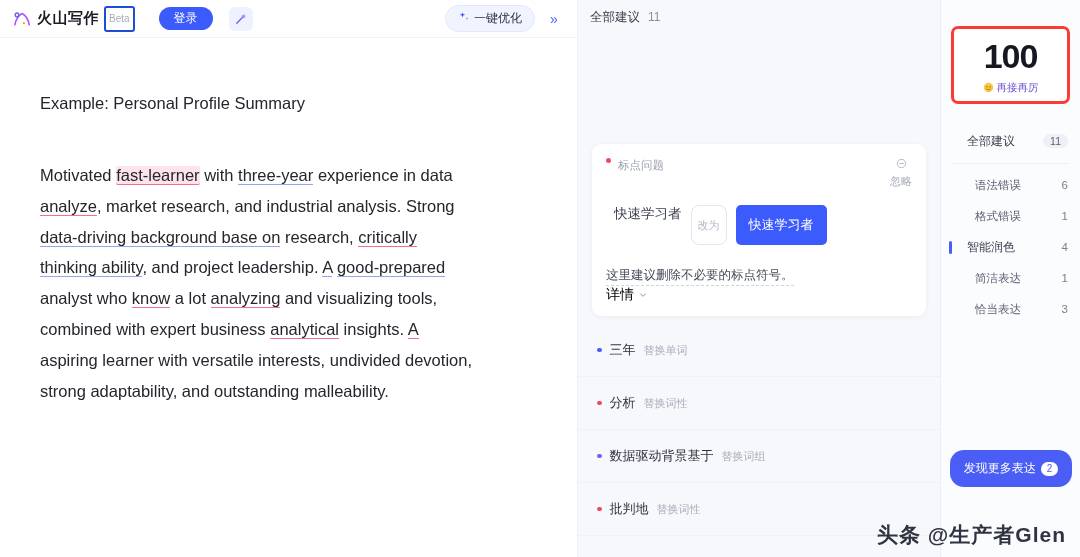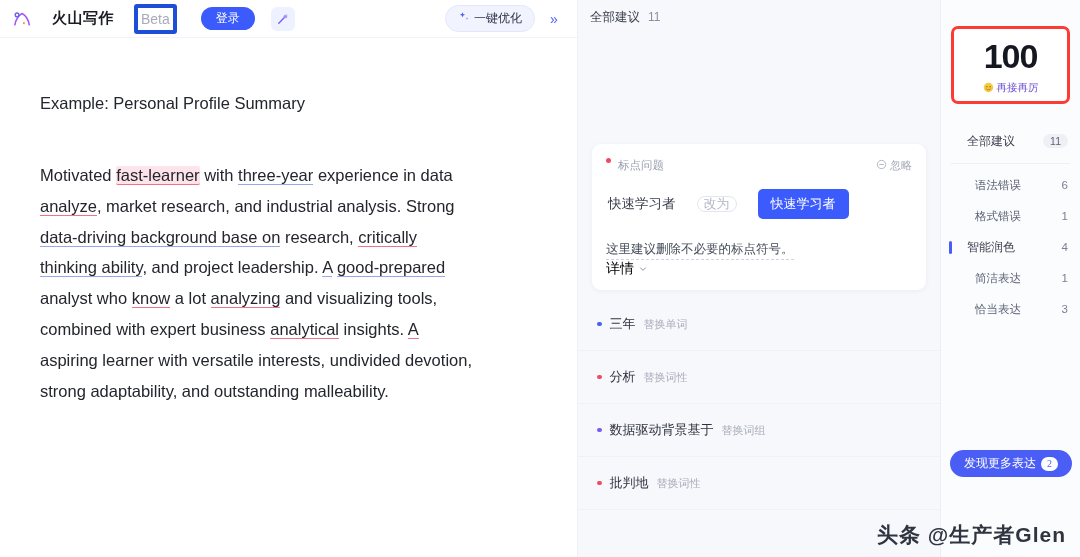--- a/index.html
+++ b/index.html
@@ -14,27 +14,27 @@
   
   .editor-col {
     width: 578px; height: 557px; position: relative;
     background: #ffffff; border-right: 1px solid #eef0f5;
   }
   .topbar {
     height: 38px; display: flex; align-items: center;
     padding: 0 10px 0 12px; gap: 8px;
     border-bottom: 1px solid #f2f3f7; background: #fff;
   }
-  .brand { display: flex; align-items: center; gap: 18px; }
+  .brand { display: flex; align-items: center; gap: 3px; }
   .brand-logo { width: 22px; height: 22px; display: block; }
   .brand-name {
     font-size: 15px; font-weight: bold; color: #1b1d24; letter-spacing: .5px;
   }
   .beta-tag {
-    font-size: 14px; color: #a8acb8; border: 4px solid #1d4ed8;
+    font-size: 10px; color: #a8acb8; border: 2px solid #1d4ed8;
     border-radius: 3px; padding: 5px 3px; margin-left: 2px; line-height: 12px;
   }
   .login-btn {
     background: #3b5bfd; color: #fff; font-size: 12px;
     border-radius: 13px; padding: 4px 15px; margin-left: 16px;
     border: none; cursor: pointer; line-height: 15px;
   }
   .magic-icon {
     width: 24px; height: 24px; margin-left: 8px; border-radius: 6px;
     background: #eef1ff; display: flex; align-items: center; justify-content: center;
@@ -75,27 +75,27 @@
 
   .card {
     margin: 110px 14px 0 14px; background: #fff; border-radius: 9px;
     padding: 14px 14px 12px 14px; box-shadow: 0 1px 5px rgba(40,50,90,.06);
   }
   .card-head { display: flex; }
   .dot { width: 5px; height: 5px; border-radius: 50%; background: #f04a63; margin-right: 7px; }
   .card-type { font-size: 11.5px; color: #9aa0b0; }
   .ignore {
     margin-left: auto; display: flex; align-items: center; gap: 3px;
-    font-size: 11px; color: #a4aab8; cursor: pointer;
-  }
-  .repl-row { display: flex; align-items: center; gap: 21px; margin: 16px 0 0 2px; }
+    font-size: 11px; color: #a4aab8; cursor: pointer; flex-direction: column;
+  }
+  .repl-row { display: flex; gap: 9px; margin: 16px 0 0 8px; }
   .orig { font-size: 13.5px; color: #3a3f4d; }
   .arrow-pill {
-    font-size: 13px; color: #b3b8c6; border: 1px solid #e3e6ee;
-    border-radius: 8px; padding: 1px 6px; line-height: 12px;
+    font-size: 11px; color: #b3b8c6; border: 1px solid #e3e6ee;
+    border-radius: 8px; padding: 13px 6px; line-height: 12px;
   }
   .repl-btn {
     background: #3b5bfd; color: #fff; font-size: 13px;
     border: none; border-radius: 5px; padding: 6px 13px; cursor: pointer;
   }
   .card-desc {
     margin-top: 22px; font-size: 12.5px; color: #444a59;
     border-bottom: 1px dashed #cfd4e2; display: inline-block; padding-bottom: 1px;
   }
   .detail-row {
@@ -145,24 +145,24 @@
     position: absolute; left: 8px; top: 9px; width: 3px; height: 13px; border-radius: 2px;
   }
   .side-row .num { margin-left: auto; font-size: 11.5px; color: #7a8093; }
   .pill-count {
     margin-left: auto; background: #eef0f6; color: #5e6476;
     font-size: 10.5px; border-radius: 8px; padding: 1px 7px;
   }
   .side-divider { height: 1px; background: #eef0f5; margin: 6px 10px; }
 
   .discover-btn {
-    position: absolute; left: 9px; top: 450px; width: 122px; height: 27px;
+    position: absolute; left: 9px; top: 450px; width: 122px; height: 37px;
     background: #4a5ef5; border-radius: 14px; border: none; color: #fff;
     font-size: 12px; display: flex; align-items: center; justify-content: center;
-    gap: 5px; cursor: pointer; padding: 0 8px; font-family: Liberation Serif, serif;
+    gap: 5px; cursor: pointer; padding: 0 8px;
   }
   .discover-btn .badge {
     background: #fff; color: #4a5ef5; border-radius: 8px;
     font-size: 10px; padding: 1px 6px; line-height: 12px;
   }
 
   .watermark {
     position: absolute; right: 14px; bottom: 8px;
     font-size: 21px; color: #2f3440; font-weight: bold; letter-spacing: 1px;
     z-index: 50; white-space: nowrap;

